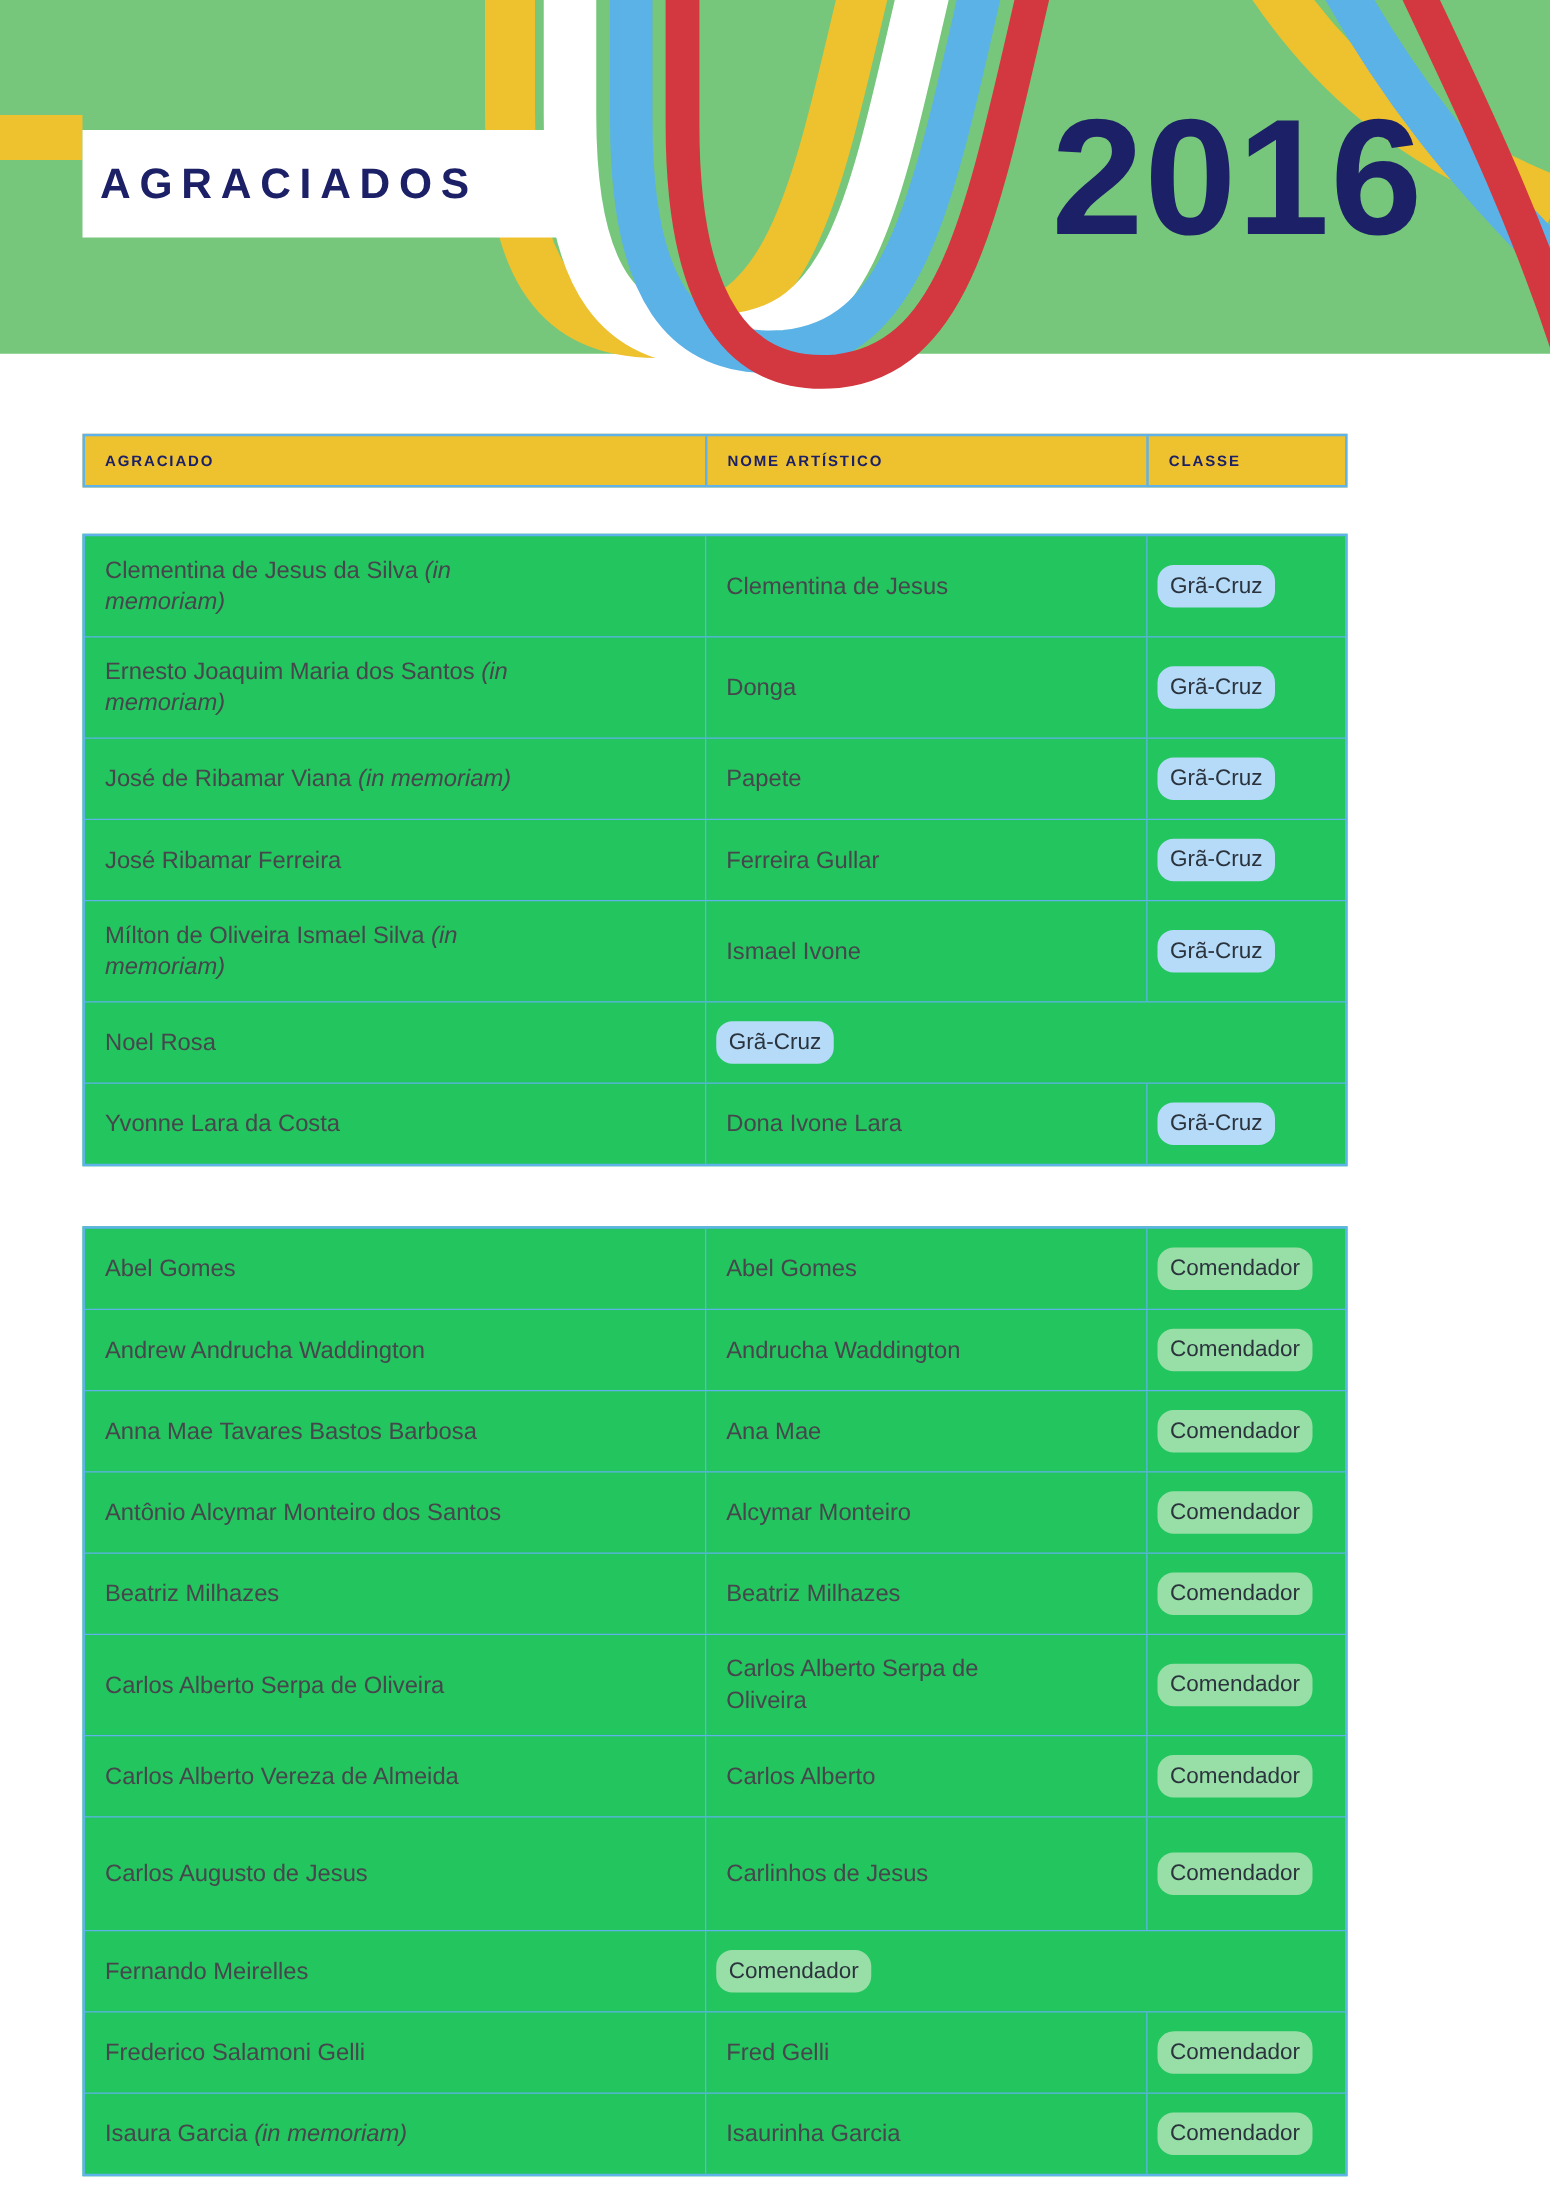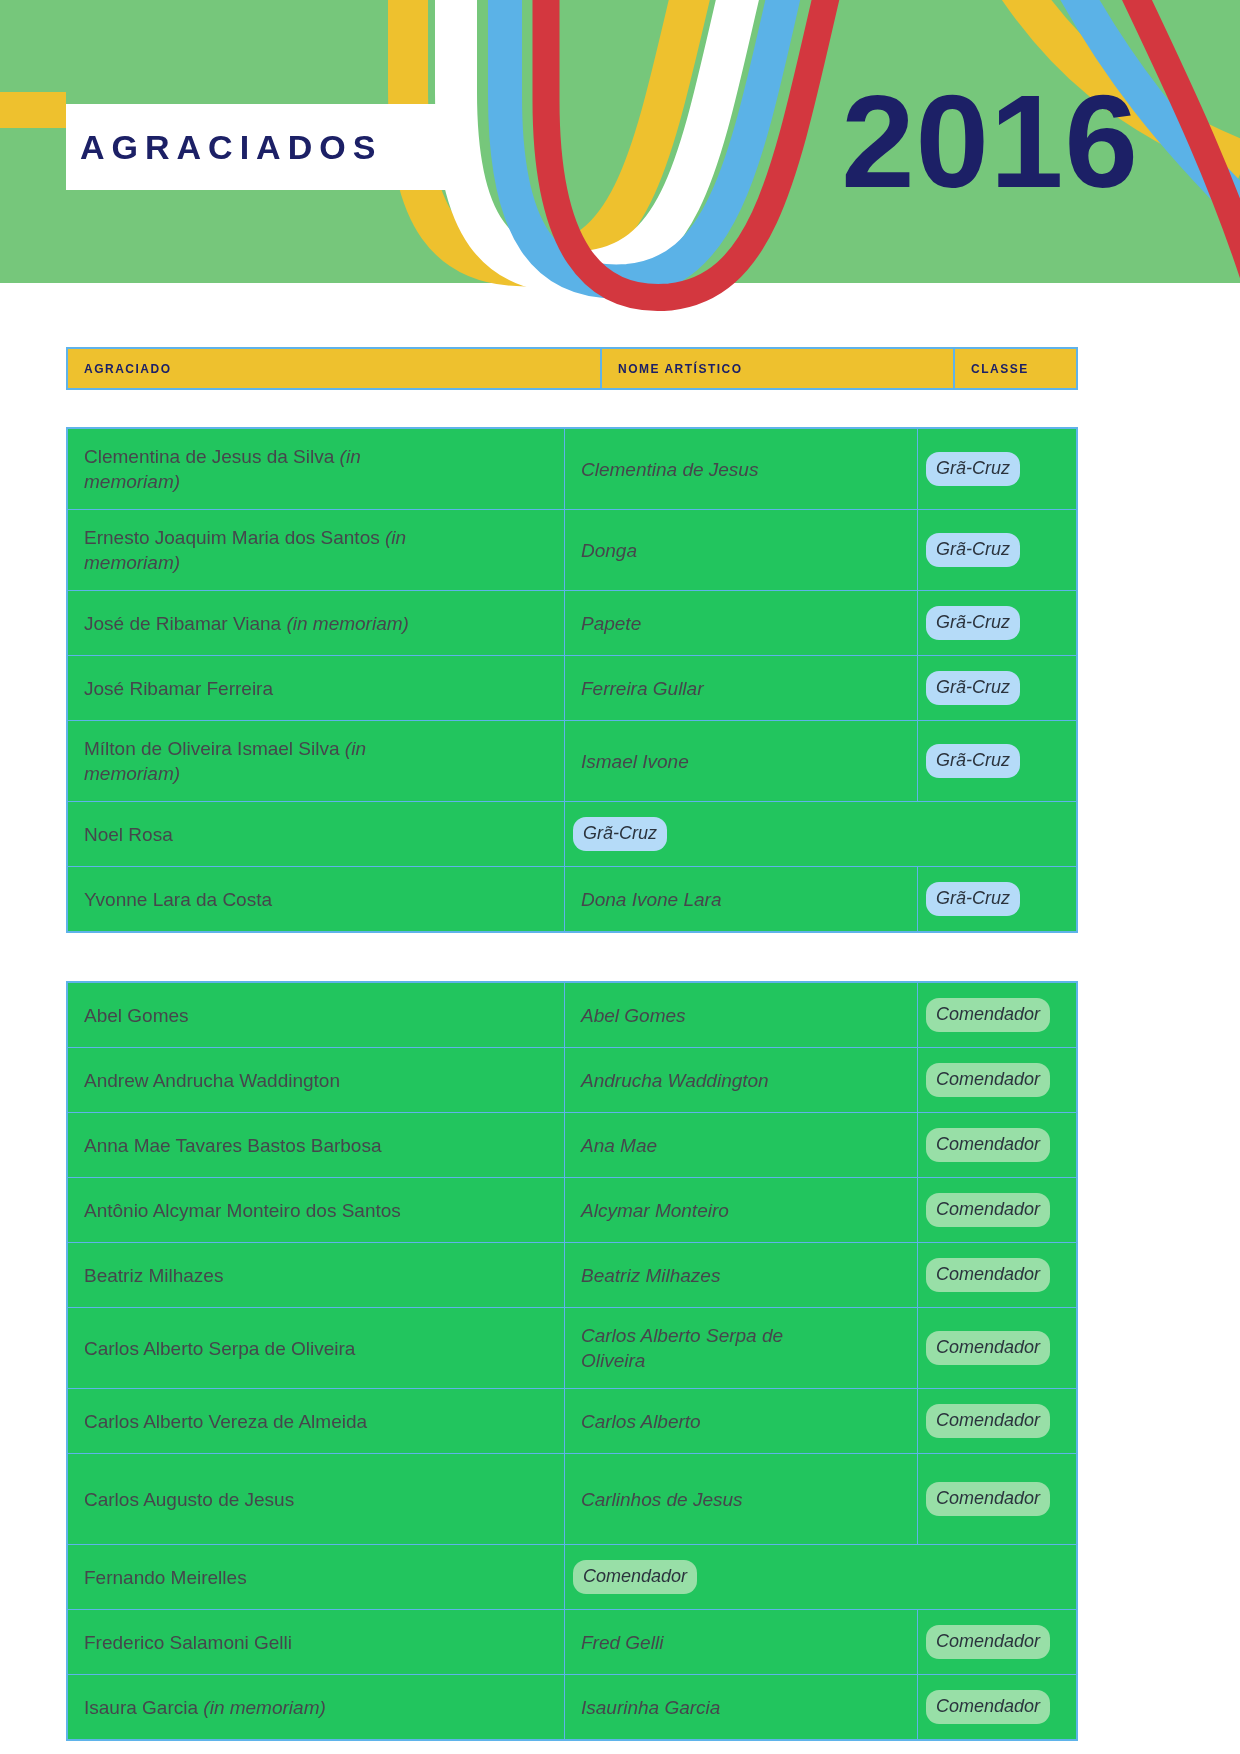--- a/index.html
+++ b/index.html
@@ -45,41 +45,41 @@
     background:var(--yellow);
     border:2px solid var(--table_border);
     box-sizing:border-box;
   }
   .thead .hcell{
     padding:13px 16px 12px 16px;
     font-size:12px;font-weight:bold;letter-spacing:1.5px;
     color:var(--navy);
     white-space:nowrap;
   }
-  .thead .hcell + .hcell{border-left:2px solid var(--table_border);margin-left:36px;}
+  .thead .hcell + .hcell{border-left:2px solid var(--table_border);}
   .tables{position:absolute;left:66px;top:427px;width:1012px;}
   .table{
     border:2px solid var(--table_border);
     box-sizing:border-box;
     margin-bottom:48px;
     background:#22c55e;
   }
   .row{
     display:grid;grid-template-columns:496px 353px 1fr;
   }
   .row + .row{border-top:1.5px solid var(--table_border);}
   .cell{
     padding:15px 16px;
     font-size:19px;line-height:25px;color:#46464c;
     white-space:pre-line;
     display:flex;align-items:center;
     box-sizing:border-box;
   }
   .cell .inner{display:block;}
-  .cell + .cell{border-left:1.5px solid var(--table_border);font-style:italic;}
+  .cell + .cell{border-left:1.5px solid var(--table_border);}
   .row.tall .cell{padding-top:28px;padding-bottom:28px;}
   .cell em{font-style:italic;}
   .col-classe{padding-left:8px;}
   .badge{
     display:inline-block;
     padding:4px 10px 5px 10px;
     border-radius:13px;
     font-size:18px;
     color:#2b333d;
     white-space:nowrap;

